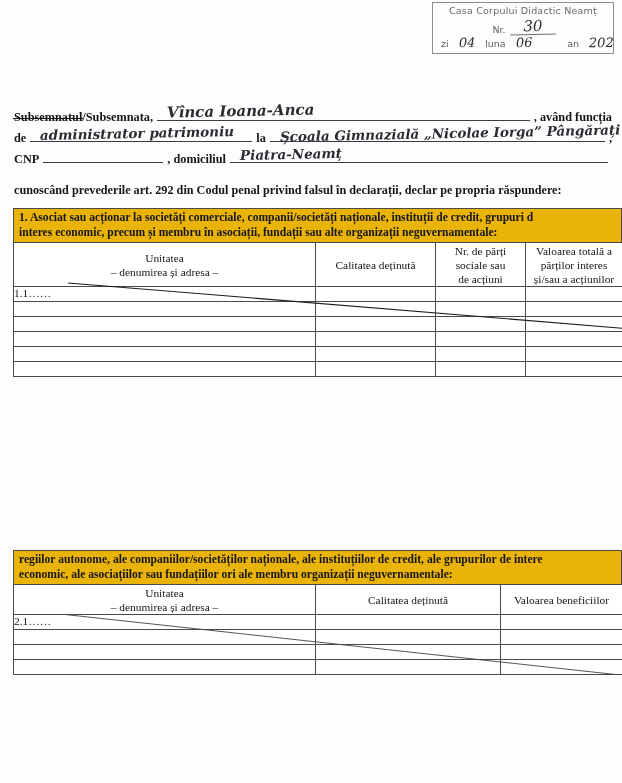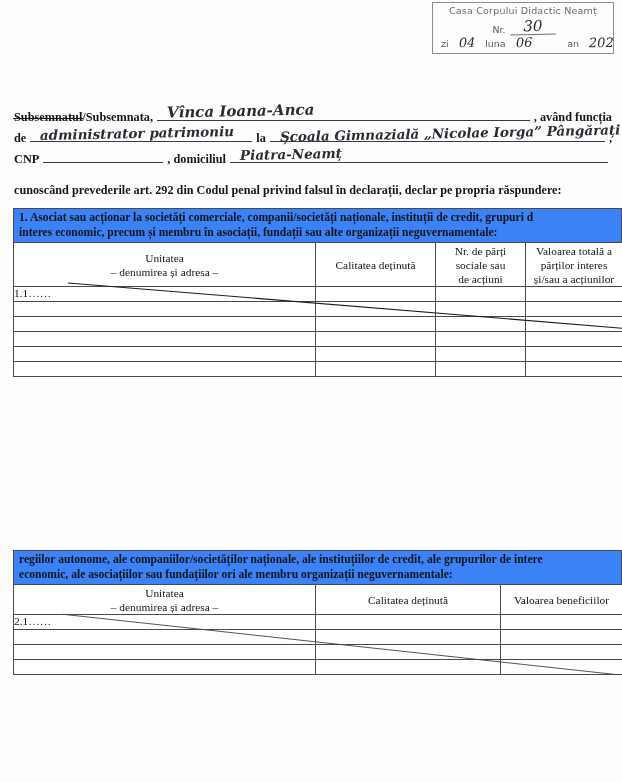--- a/index.html
+++ b/index.html
@@ -110,21 +110,21 @@
     position: absolute;
     left: 14px; top: 183px; width: 600px;
     font-size: 12.2px;
     font-weight: bold;
     white-space: nowrap;
   }
 
   
   .section { position: absolute; left: 13px; width: 609px; }
   .sec-head {
-    background: #3b82f6;
+    background: #eab308;
     border: 1px solid #4a4a4a;
     border-bottom: none;
     font-size: 11.6px;
     font-weight: bold;
     line-height: 14.6px;
     padding: 2px 0 2px 5px;
     overflow: hidden;
     white-space: nowrap;
   }
   .tbl { width: 100%; border-collapse: collapse; table-layout: fixed; }

